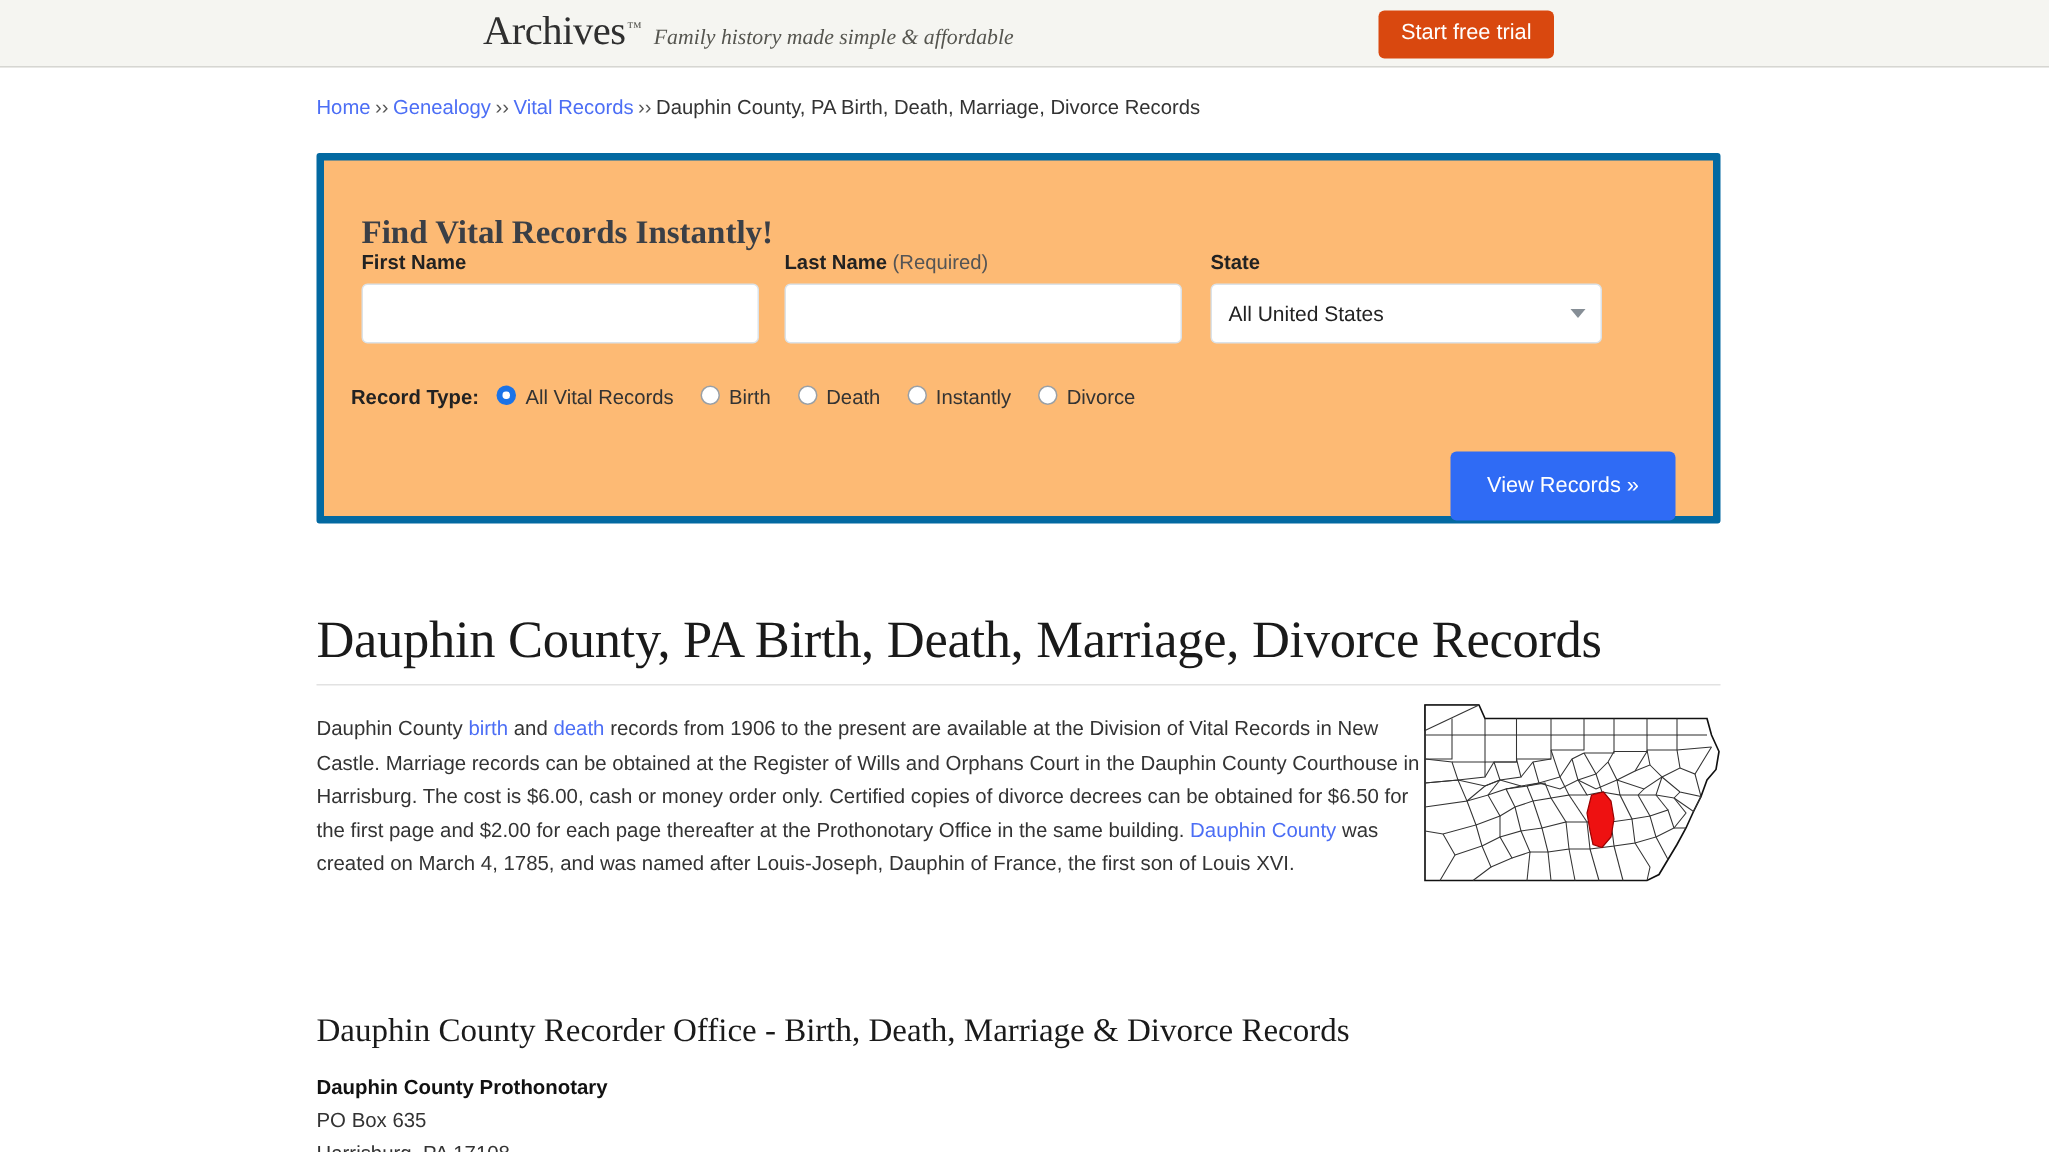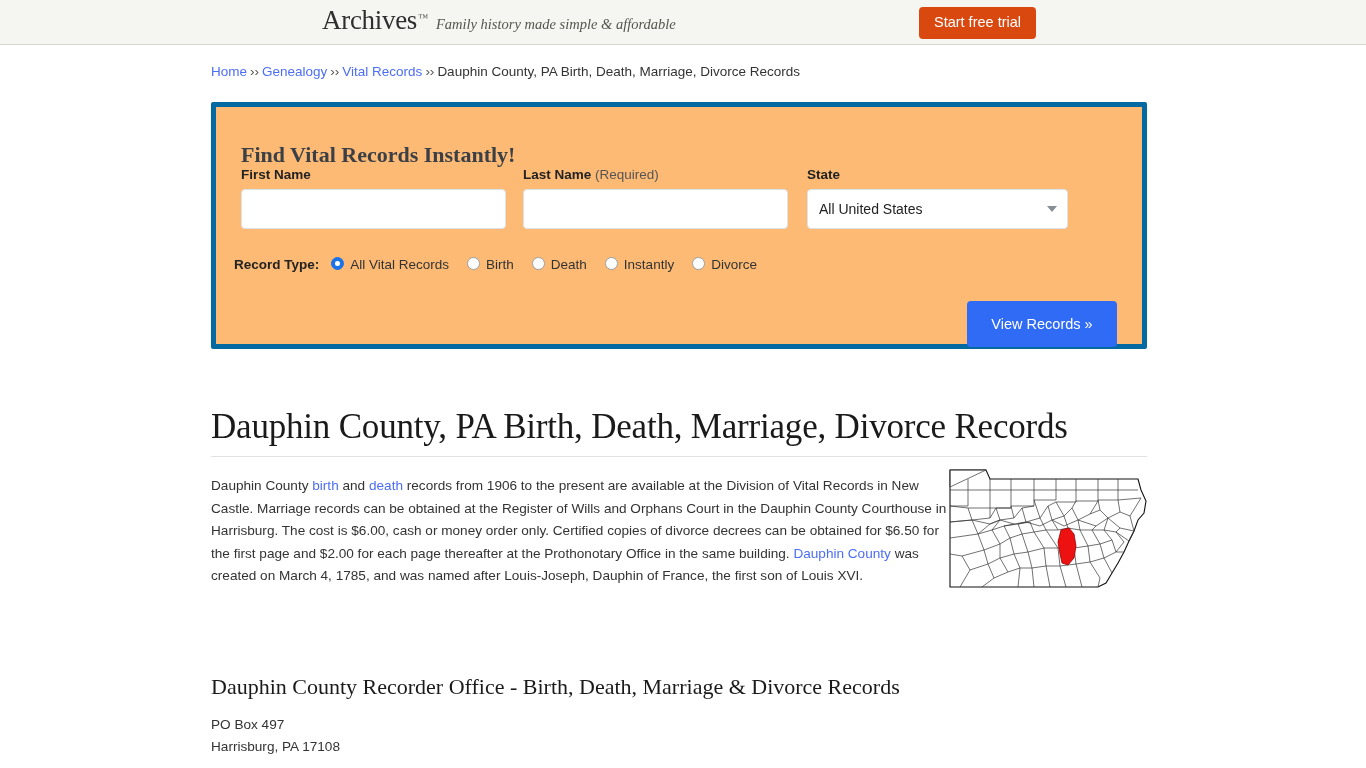--- a/index.html
+++ b/index.html
@@ -499,19 +499,20 @@
         </g>
 
         <path d="M113,62 L121,60 L126,66 L128,78 L126,90 L120,97
                  L114,95 L112,86 L110,74 Z" fill="#ee1111" stroke="#990000" stroke-width="0.8"></path>
       </svg>
     </div>
 
     <h2 class="section-heading">Dauphin County Recorder Office - Birth, Death, Marriage &amp; Divorce Records</h2>
 
     <div class="office">
-      <span class="line">PO Box 497</span>
+      <span class="line name">Dauphin County Prothonotary</span>
+      <span class="line">PO Box 635</span>
       <span class="line">Harrisburg, PA 17108</span>
 
     </div>
 
   </div>
 </div>
 
 </body></html>

